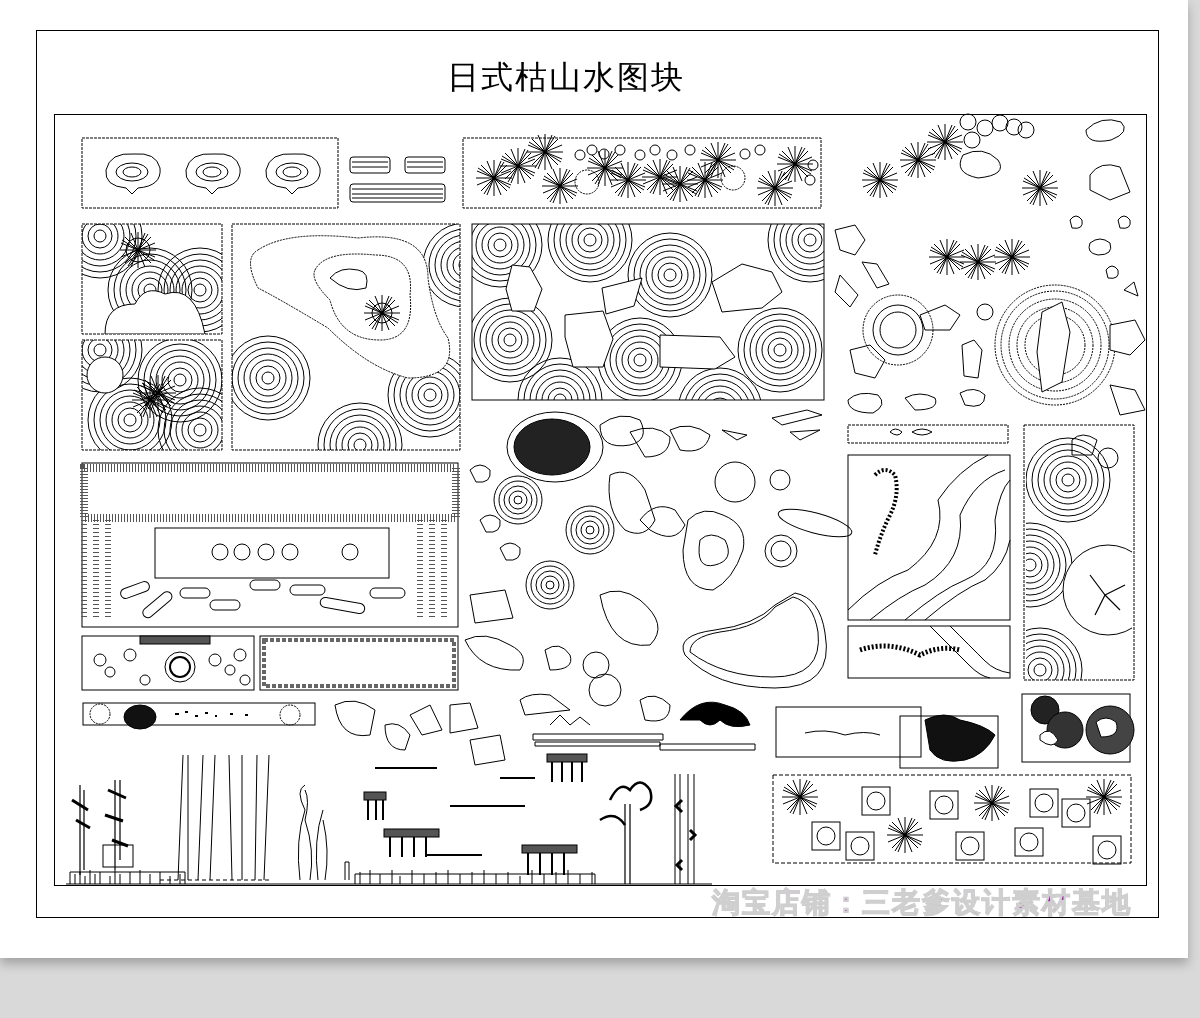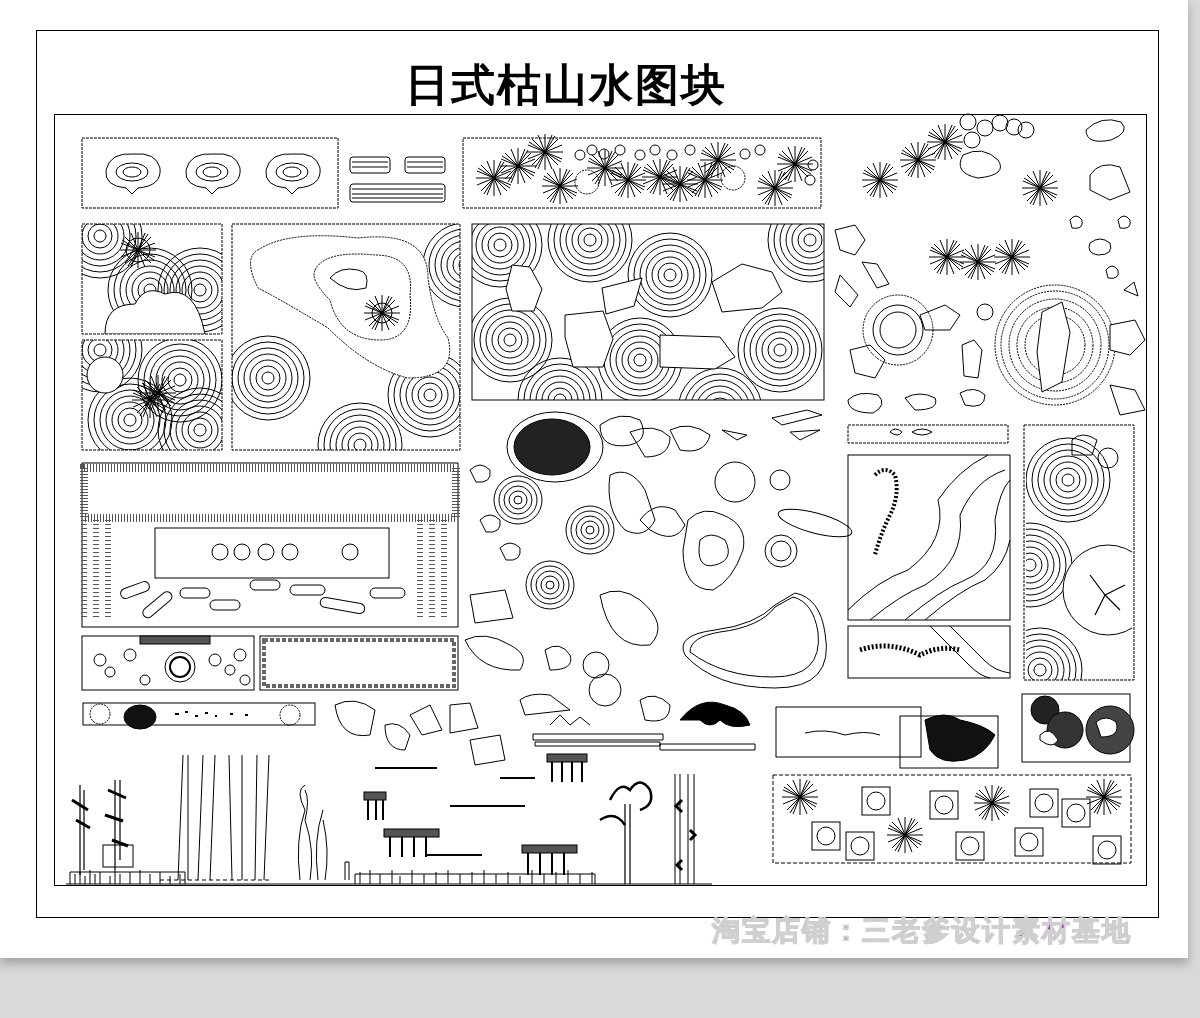--- a/index.html
+++ b/index.html
@@ -1,22 +1,22 @@
 <!DOCTYPE html>
 <html><head>
 <meta charset="utf-8">
 <style>
   html,body{margin:0;padding:0;}
   body{width:1200px;height:1018px;background:#d9d9d9;position:relative;overflow:hidden;font-family:"DejaVu Sans",sans-serif;}
   .sheet{position:absolute;left:0;top:0;width:1188px;height:958px;background:#fff;box-shadow:0 6px 10px rgba(0,0,0,0.25);}
   .frame{position:absolute;left:36px;top:30px;width:1123px;height:888px;border:1.5px solid #000;box-sizing:border-box;}
-  .title{position:absolute;left:0;width:1132px;top:56px;text-align:center;font-size:44px;font-family:"DejaVu Serif",serif;color:#000;letter-spacing:2px;font-weight:bold;}
+  .title{position:absolute;left:0;width:1132px;top:56px;text-align:center;font-size:32px;font-family:"DejaVu Serif",serif;color:#000;letter-spacing:2px;}
   .inner{position:absolute;left:54px;top:114px;width:1093px;height:772px;border:1.2px solid #000;box-sizing:border-box;}
   svg.draw{position:absolute;left:0;top:0;}
-  .wm{position:absolute;left:712px;top:912px;font-size:28px;font-weight:bold;color:#a21caf;letter-spacing:2px;
+  .wm{position:absolute;left:712px;top:884px;font-size:28px;font-weight:bold;color:#a21caf;letter-spacing:2px;
       -webkit-text-stroke:1.2px #cfcfcf;text-shadow:0 0 1px #ddd;}
 </style>
 </head>
 <body>
 
 <div class="sheet">
   <div class="frame"></div>
   <div class="title">日式枯山水图块</div>
   <div class="inner"></div>
 

